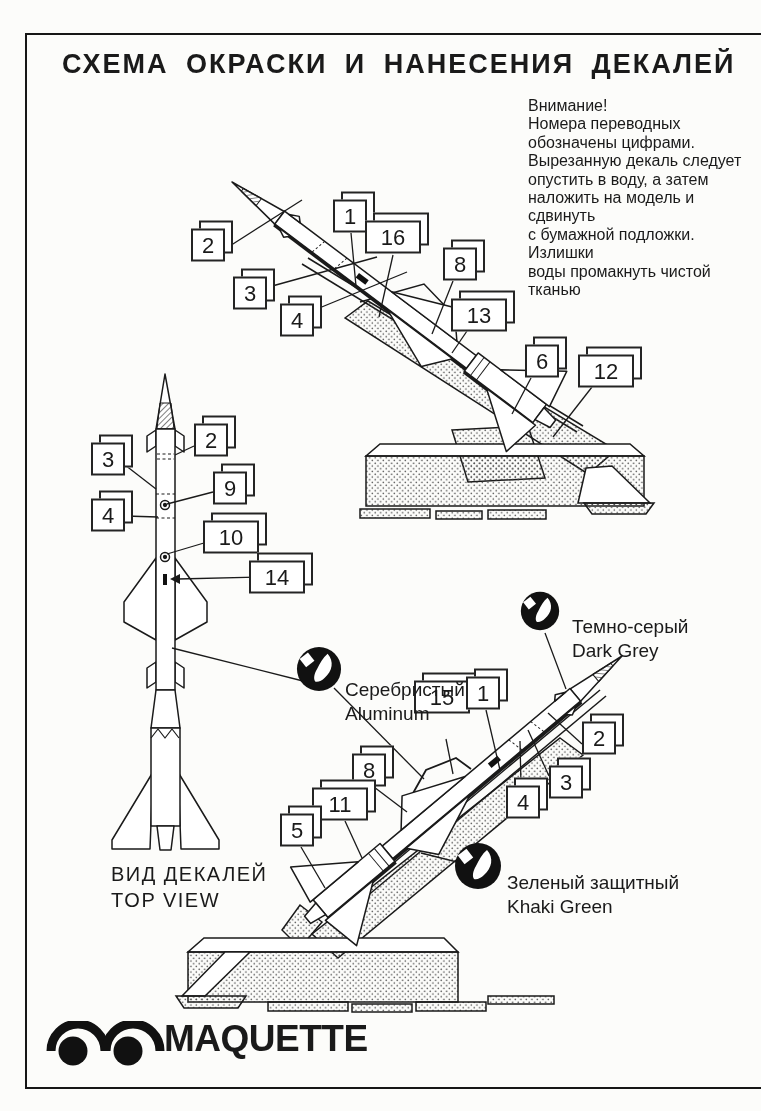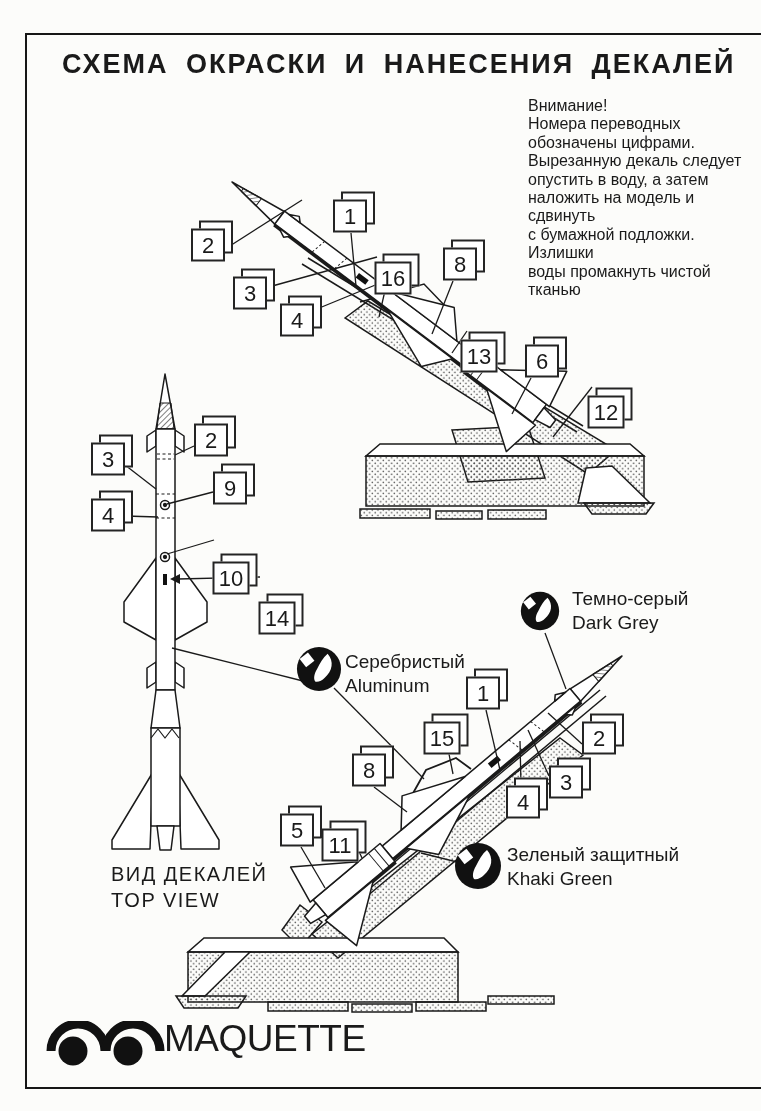--- a/index.html
+++ b/index.html
@@ -5,29 +5,29 @@
   html,body{margin:0;padding:0;overflow:hidden;}
   body{width:761px;height:1111px;position:relative;background:#fcfcfa;
        font-family:"Liberation Sans",sans-serif;color:#1a1a1a;}
   .frame{position:absolute;left:25px;top:33px;width:740px;height:1052px;
          border-left:2px solid #161616;border-top:2px solid #161616;border-bottom:2px solid #161616;}
   .title{position:absolute;left:62px;top:49px;font-size:27px;font-weight:bold;
          letter-spacing:2px;word-spacing:8px;white-space:nowrap;}
   .notice{position:absolute;left:528px;top:97px;width:228px;font-size:16px;line-height:18.4px;}
   .artwork{position:absolute;left:0;top:0;}
   .callout{position:absolute;width:34px;height:33px;transform:translate(-50%,-50%);}
-  .callout.wide{width:37px;margin-top:41px;}
+  .callout.wide{width:56px;}
   .callout .back{position:absolute;left:8px;top:-8px;right:-8px;bottom:8px;
                  background:#fff;border:2px solid #242424;}
   .callout .front{position:absolute;inset:0;background:#fff;border:2px solid #242424;
                   display:flex;align-items:center;justify-content:center;font-size:22px;}
-  .color-label{position:absolute;font-size:19px;line-height:23.5px;}
+  .color-label{position:absolute;font-size:19px;line-height:23.5px;margin-top:28px;}
   .paint-icon{position:absolute;}
   .topview-label{position:absolute;left:111px;top:861px;font-size:20px;line-height:26px;letter-spacing:1.5px;}
-  .brand{position:absolute;left:164px;top:1018px;font-size:37px;font-weight:normal;letter-spacing:-0.5px;}
+  .brand{position:absolute;left:164px;top:1018px;font-size:37px;font-weight:bold;letter-spacing:-0.5px;}
   .logo{position:absolute;left:46px;top:1021px;}
 </style>
 </head>
 <body>
 
 <div class="frame"></div>
 
 <div class="title">СХЕМА ОКРАСКИ И НАНЕСЕНИЯ ДЕКАЛЕЙ</div>
 
 <div class="notice">

